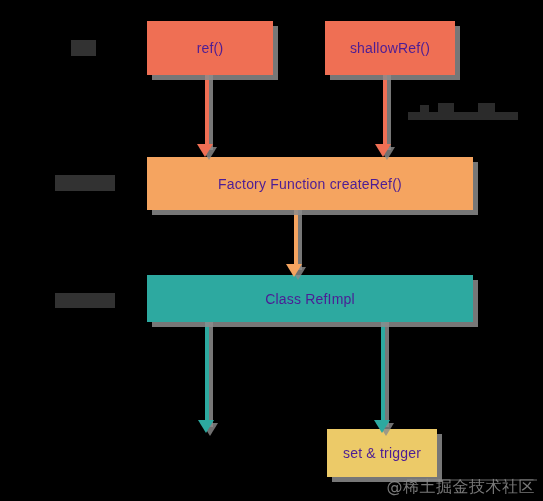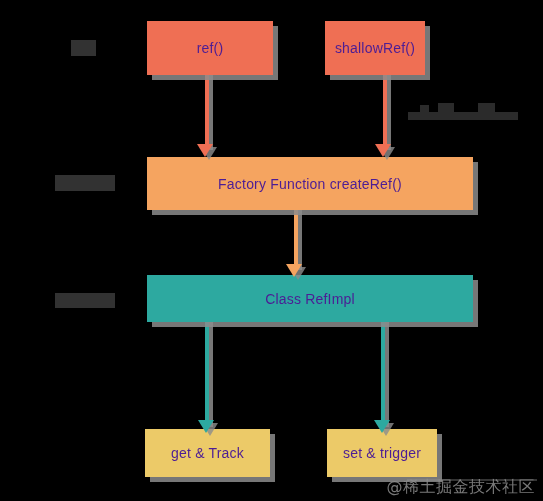--- a/index.html
+++ b/index.html
@@ -125,35 +125,32 @@
   <div class="vline c-teal" style="left:205px; top:322px; height:105px;"></div>
   <div class="arrow c-teal" style="left:198px; top:420px;"></div>
 
   <div class="vline c-teal" style="left:381px; top:322px; height:105px;"></div>
   <div class="arrow c-teal" style="left:374px; top:420px;"></div>
 
   <div class="node salmon" style="left:147px; top:21px; width:126px; height:54px;">
     <span>ref()</span>
   </div>
 
-  <div class="node salmon" style="left:325px; top:21px; width:100px; height:54px;align-items:center;">
+  <div class="node salmon" style="left:325px; top:21px; width:130px; height:54px;align-items:center;">
     <span>shallowRef()</span>
   </div>
 
   <div class="node teal" style="left:147px; top:275px; width:326px; height:47px;">
     <span>Class RefImpl</span>
   </div>
 
   <div class="node orange" style="left:147px; top:157px; width:326px; height:53px;">
     <span>Factory Function createRef()</span>
   </div>
 
-  <div class="node yellow" style="left:145px; top:429px; width:125px; height:48px;">
-    <span>get &amp; Track</span>
-  </div>
 
   <div class="node yellow" style="left:327px; top:429px; width:110px; height:48px;">
     <span>set &amp; trigger</span>
   </div>
 
   <div id="watermark-rule"></div>
   <div id="watermark">@稀土掘金技术社区</div>
 
 </div>
 

